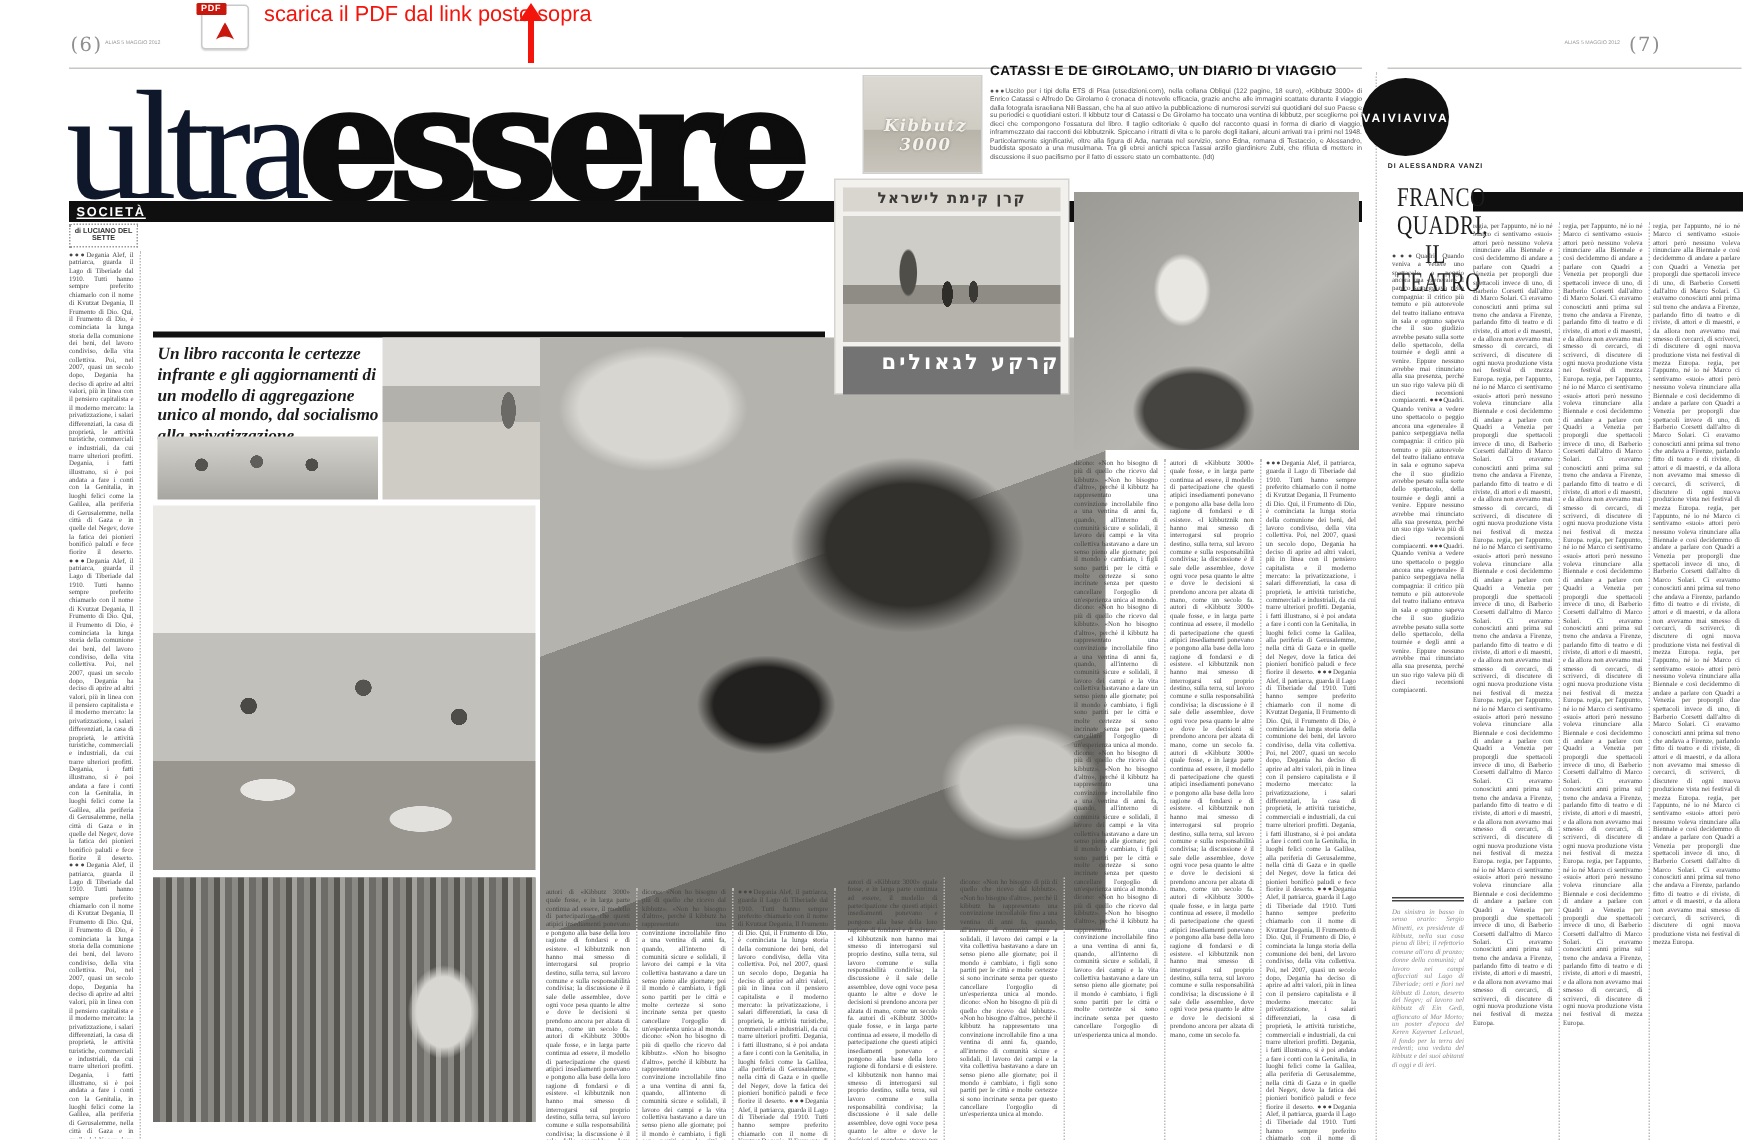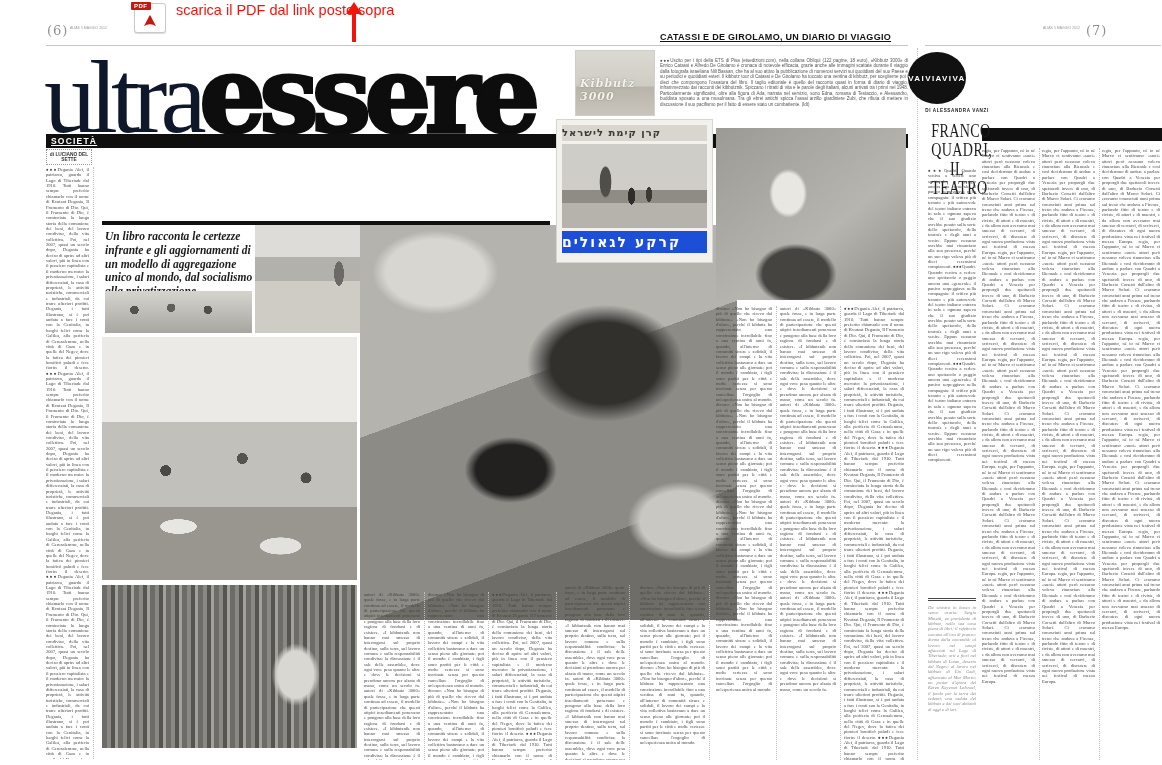--- a/index.html
+++ b/index.html
@@ -39,28 +39,28 @@
   .standfirst{left:105px;top:230px;width:152px;font:bold italic 11.5px/13.8px "Liberation Serif",serif;color:#1c1c1c;}
 
   
   .tcol{font:4.6px/1.17 "Liberation Serif",serif;color:#474747;text-align:justify;
         overflow:hidden;word-break:break-word;}
   .dotR{border-right:1px dotted #bdbdbd;padding-right:4px;}
   .byline-box{left:46px;top:149px;width:42px;border:1px dotted #9a9a9a;padding:2px 1px;
               font:bold 4.8px "Liberation Sans",sans-serif;color:#333;text-align:center;}
 
   
-  .bookbox-title{left:660px;top:32px;width:250px;font:bold 9px "Liberation Sans",sans-serif;
-                 letter-spacing:.3px;color:#111;text-decoration:underline;}
+  .bookbox-title{left:660px;top:42px;width:250px;font:bold 9px "Liberation Sans",sans-serif;
+                 letter-spacing:.3px;color:#111;}
   .bookbox-body{left:660px;top:58px;width:248px;height:62px;font:4.5px/1.22 "Liberation Sans",sans-serif;
                 color:#555;text-align:justify;overflow:hidden;}
   .bookcover{left:575px;top:50px;width:78px;height:64px;border:1px solid #cfcfcc;
              background:linear-gradient(180deg,#dcd9d2 0%,#cfccc4 55%,#b8b4aa 56%,#c9c5bc 100%);}
   .bookcover span{position:absolute;left:4px;top:26px;font:italic bold 11px "DejaVu Serif",serif;
-                  color:#f4f2ec;text-shadow:0 0 2px #8a867c;letter-spacing:1px;}
+                  color:#f4f2ec;text-shadow:0 0 2px #8a867c;letter-spacing:1px;text-align:center;}
 
   
   .ph{background:#b9b7b3;}
   .ph-dig{left:255px;top:225px;width:200px;height:108px;
     background:
       radial-gradient(ellipse 16px 30px at 68% 62%, #41403c 0 60%, rgba(0,0,0,0) 62%),
       radial-gradient(ellipse 8px 20px at 42% 45%, #6b6a66 0 60%, rgba(0,0,0,0) 62%),
       linear-gradient(180deg,#dddcd8 0 30%,#b3b1ac 30% 52%,#cfccc5 52% 100%);}
   .ph-women{left:105px;top:291px;width:147px;height:42px;
     background:
@@ -91,30 +91,30 @@
   .ph-portrait{left:716px;top:128px;width:190px;height:172px;
     background:
       radial-gradient(ellipse 28px 36px at 38% 38%, #e9e7e2 0 55%, rgba(0,0,0,0) 68%),
       radial-gradient(ellipse 60px 45px at 42% 85%, #454440 0 55%, rgba(0,0,0,0) 68%),
       linear-gradient(140deg,#9c9a95,#b7b5b0 60%,#8c8a85);}
 
   
   .poster{left:557px;top:120px;width:155px;height:142px;background:#f2f1ed;
           box-shadow:0 0 0 1px #d6d4cf;padding:5px;box-sizing:border-box;}
   .poster-top{height:16px;background:#d9d6d0;color:#3c3a36;font:bold 10px/16px "DejaVu Sans",sans-serif;
-              text-align:left;letter-spacing:1px;}
+              text-align:center;letter-spacing:1px;}
   .poster-photo{height:84px;margin-top:3px;
     background:
       linear-gradient(0deg, rgba(0,0,0,0) 0 55%, rgba(0,0,0,0) 55%),
       radial-gradient(ellipse 6px 14px at 48% 62%, #2e2d2a 0 60%, rgba(0,0,0,0) 62%),
       radial-gradient(ellipse 5px 12px at 60% 60%, #3a3935 0 60%, rgba(0,0,0,0) 62%),
       radial-gradient(ellipse 10px 26px at 30% 45%, #504e49 0 55%, rgba(0,0,0,0) 62%),
       linear-gradient(180deg,#cfcdc7 0 55%,#8e8c85 55% 70%,#b5b3ac 70% 100%);}
-  .poster-bottom{height:22px;margin-top:3px;background:#1d4ed8;color:#fff;
-                 font:bold 14px/22px "DejaVu Sans",sans-serif;text-align:left;letter-spacing:2px;}
+  .poster-bottom{height:32px;margin-top:3px;background:#737373;color:#fff;
+                 font:bold 14px/22px "DejaVu Sans",sans-serif;text-align:right;letter-spacing:2px;}
 
   
   .vv-circle{left:908px;top:52px;width:58px;height:52px;border-radius:50%;background:#111;
              display:flex;align-items:center;justify-content:center;}
   .vv-circle span{font:bold 8px "Liberation Sans",sans-serif;color:#fff;letter-spacing:1.4px;}
   .vv-byline{left:925px;top:108px;width:64px;text-align:center;
              font:bold 4.6px "Liberation Sans",sans-serif;color:#222;letter-spacing:.6px;}
   .rail-title{left:924px;top:122px;width:66px;text-align:center;
               font:18px/19px "Liberation Serif",serif;color:#1d1d1d;transform:scaleX(.78);
               transform-origin:center top;letter-spacing:.5px;}

